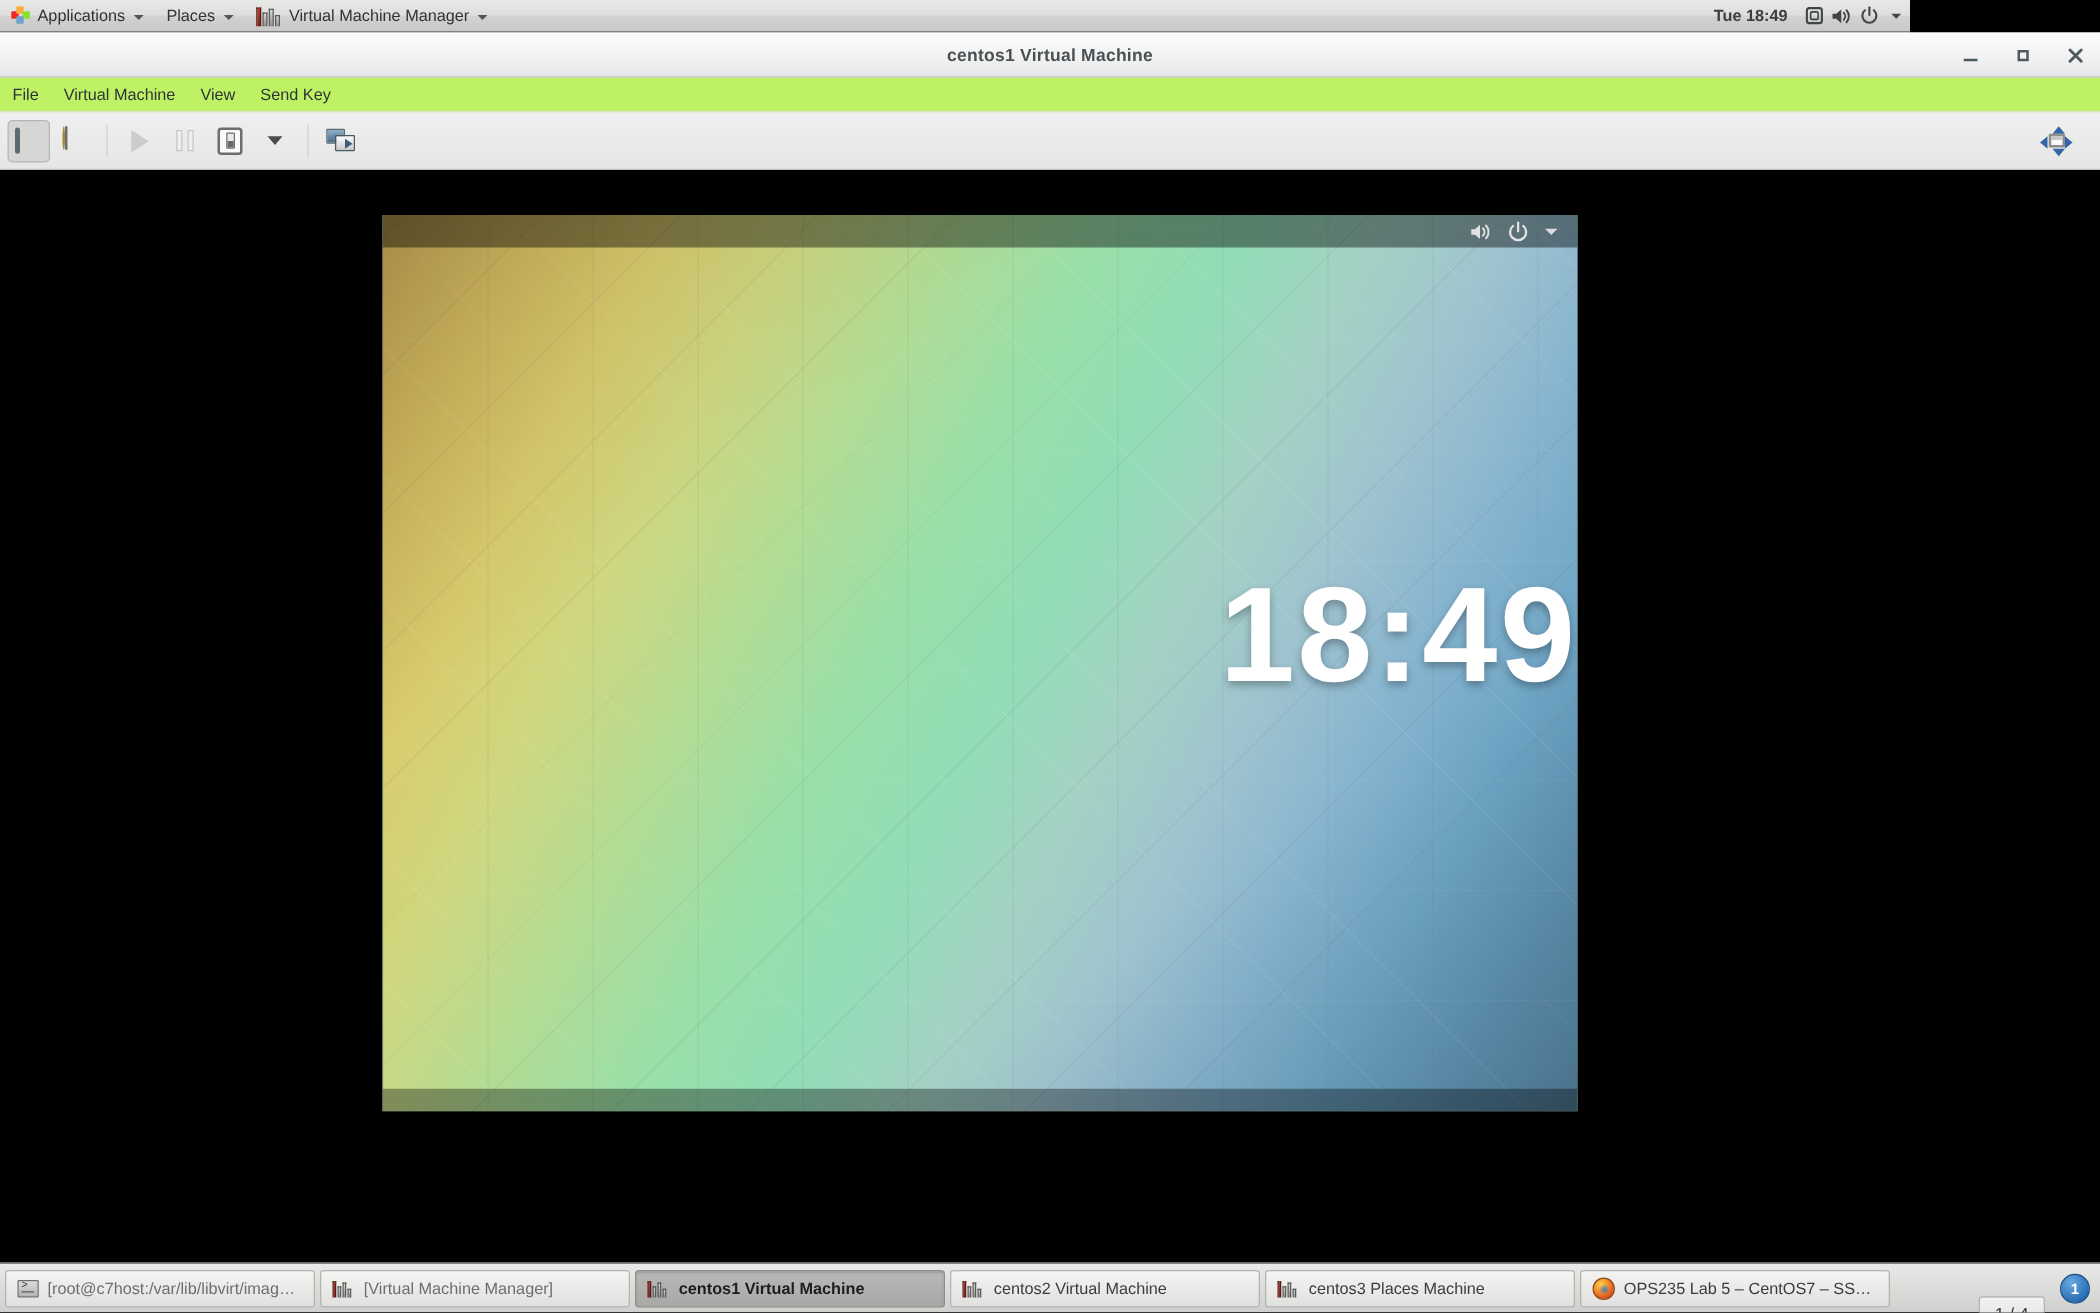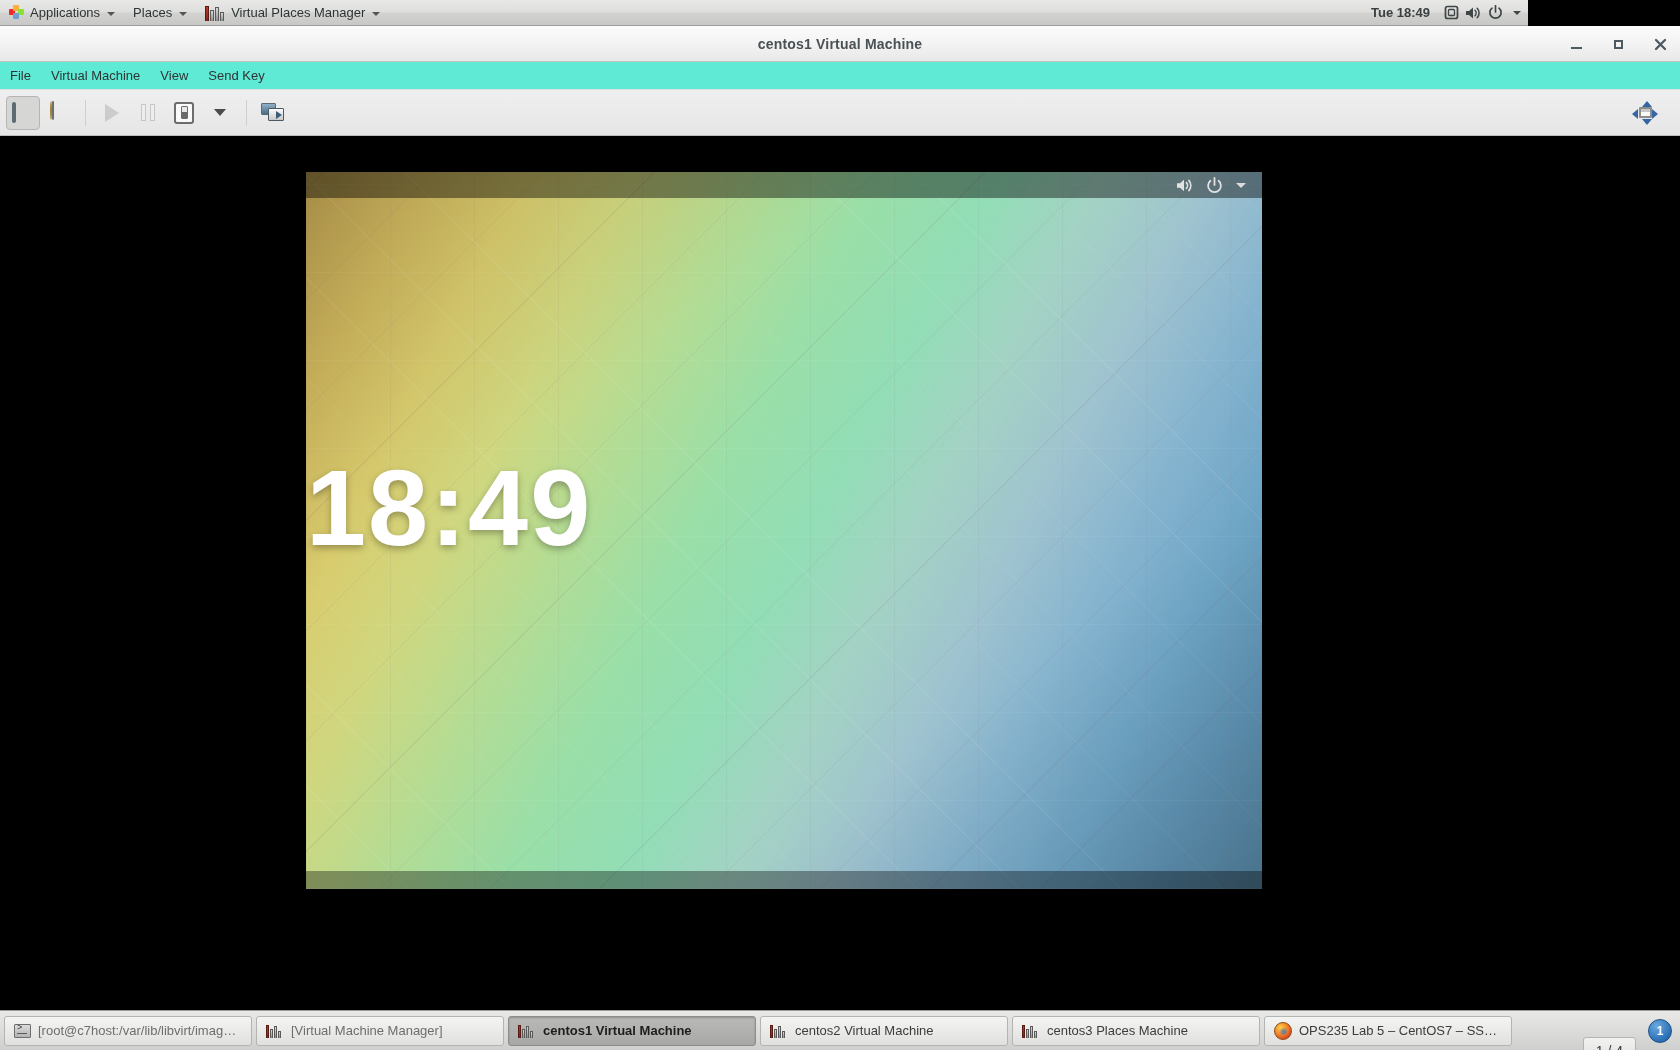--- a/index.html
+++ b/index.html
@@ -72,21 +72,21 @@
     position: absolute; right: 10px; top: 0; height: 36px;
     display: flex; align-items: center; gap: 22px;
   }
   .wbtn { width: 20px; height: 24px; display:flex; align-items:center; justify-content:center;
           color:#4e5a61; font-size: 13px; cursor: default; }
   .wb-min { width: 11px; height: 2px; background: #4e5a61; display: block; margin-top: 8px; }
   .wb-max { width: 9px; height: 9px; border: 2px solid #4e5a61; display: block; }
 
   #vmm-menubar {
     height: 28px; flex: 0 0 28px; display: flex; align-items: center;
-    background: #5eead4; font-size: 13px; color: #2e3436;
+    background: #bef264; font-size: 13px; color: #2e3436;
     border-bottom: 1px solid #e0e0e0;
   }
   .menu-item { padding: 4px 10px; cursor: default; }
 
   #vmm-toolbar {
     height: 46px; flex: 0 0 46px; position: relative;
     background: linear-gradient(to bottom,#efefef,#e6e6e6);
     border-bottom: 1px solid #bdbdbb;
     display: flex; align-items: center; padding-left: 6px; gap: 2px;
   }
@@ -193,21 +193,21 @@
   }
   #lock-topbar {
     position: absolute; left: 0; top: 0; width: 100%; height: 26px;
     display: flex; align-items: center; justify-content: flex-end;
     gap: 13px; padding-right: 16px; color: #dcdcdc;
   }
   .lock-ic { display:flex; align-items:center; justify-content:center; cursor: default; }
   .ic-dd { width:0;height:0;border-left:5px solid transparent;border-right:5px solid transparent;
            border-top:5px solid #dcdcdc; }
   #lock-clock {
-    position: absolute; left: 0; right: 0; top: 282px; text-align: left;
+    position: absolute; left: 0; right: 0; top: 282px; text-align: right;
     color: #ffffff; font-size: 108px; font-weight: bold; line-height: 1;
     letter-spacing: 2px; text-shadow: 0 3px 7px rgba(0,0,0,0.30);
   }
   #lock-date {
     position: absolute; left: 0; right: 0; top: 390px; text-align: center;
     color: #ffffff; font-size: 34px; font-weight: normal;
     text-shadow: 0 2px 6px rgba(0,0,0,0.30);
   }
 
   
@@ -284,21 +284,21 @@
     <span class="panel-arrow"></span>
   </div>
 
   <div class="panel-item">
     <span class="ic-vmm">
       <b class="v1"></b>
         <b class="v2"></b>
         <b class="v3"></b>
         <b class="v4"></b>
     </span>
-    <span>Virtual Places Manager</span>
+    <span>Virtual Machine Manager</span>
     <span class="panel-arrow"></span>
   </div>
 
   <div id="panel-spacer"></div>
 
   <div id="panel-clock">Tue 18:49</div>
 
   <div class="tray-icon">
     <svg width="15" height="15" viewBox="0 0 15 15" aria-hidden="true">
       <rect x="1.5" y="1.5" width="12" height="12" rx="2" fill="none" stroke="#3f4648" stroke-width="1.7"></rect>

